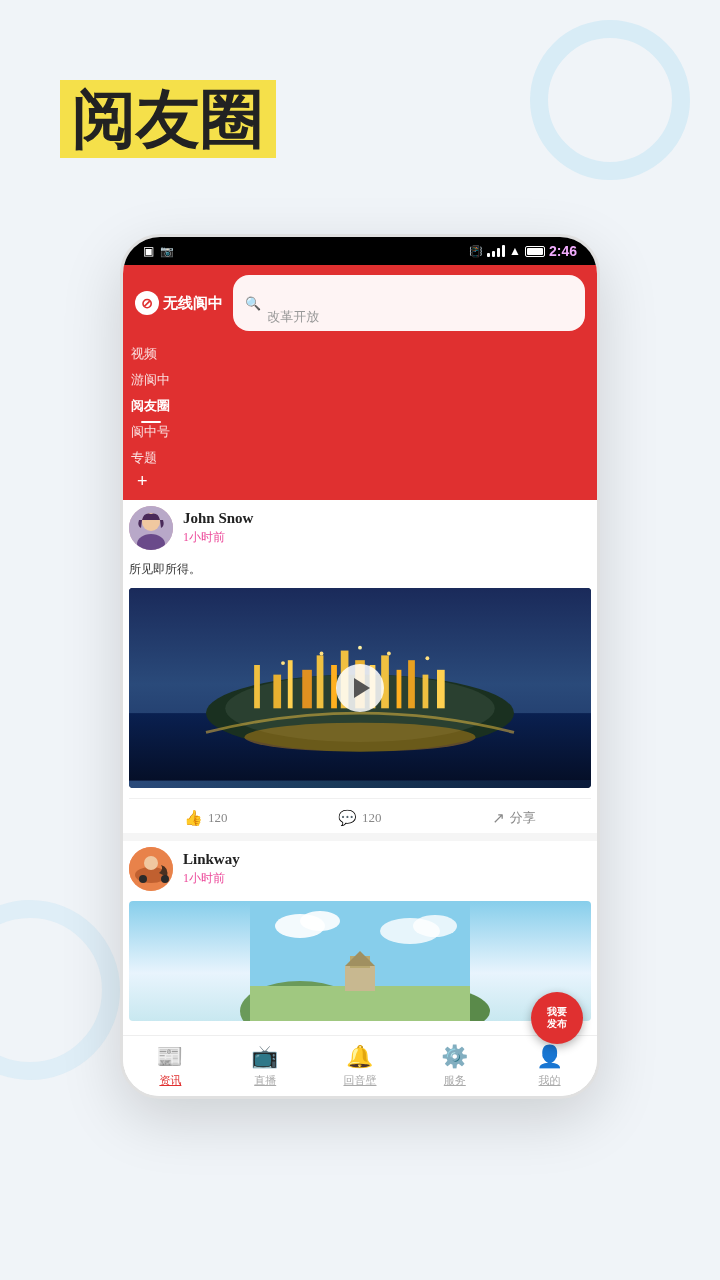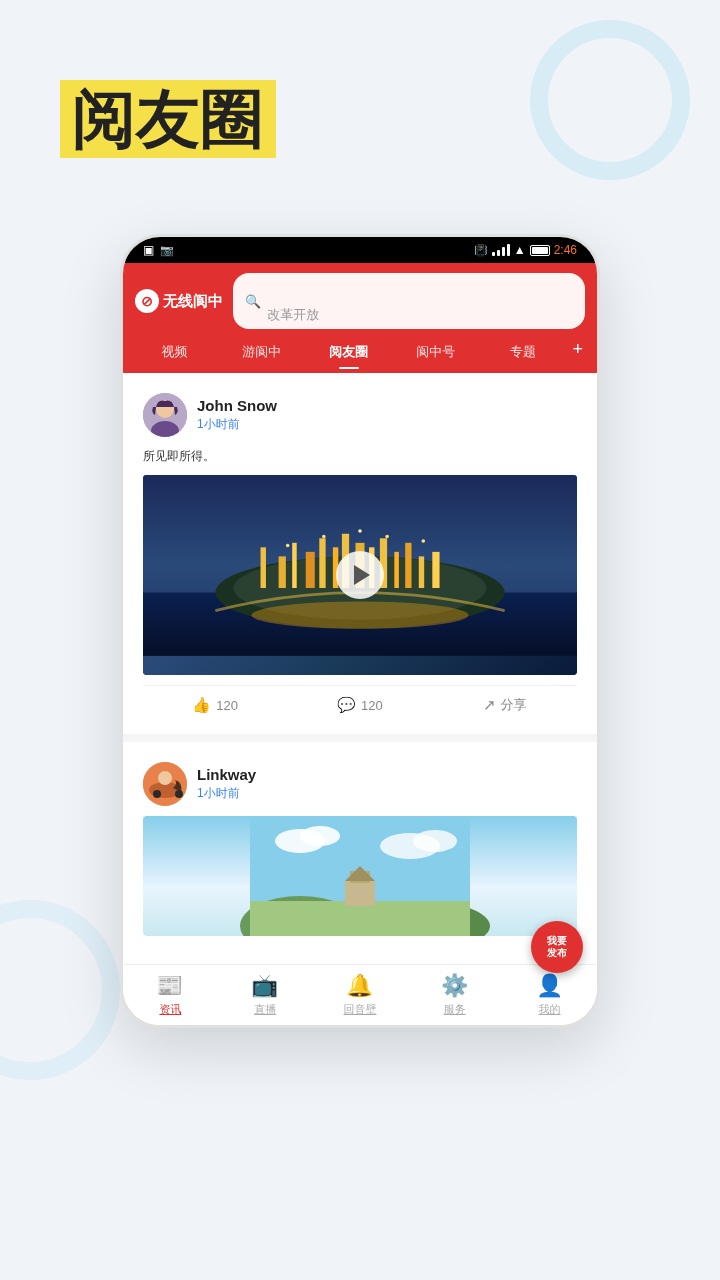--- a/index.html
+++ b/index.html
@@ -171,20 +171,21 @@
       color: #999;
       margin-top: 28px;
     }
 
     
     .nav-tabs {
       background: #e03030;
       display: flex;
       align-items: flex-start;
       padding: 0 8px 8px;
+      flex-direction: column;
     }
     .nav-tab {
       flex: 1;
       text-align: center;
       color: rgba(255,255,255,0.85);
       font-size: 13px;
       padding: 4px 0;
       position: relative;
     }
     .nav-tab.active {
@@ -210,21 +211,22 @@
 
     
     .feed {
       background: #f5f5f5;
     }
 
     
     .post-card {
       background: #fff;
       margin-bottom: 8px;
-      padding: 20px;
+      padding: 6px;
+      font-family: Liberation Serif, serif;
     }
     .post-header {
       display: flex;
       align-items: center;
       gap: 10px;
       margin-bottom: 10px;
     }
     .avatar {
       width: 44px;
       height: 44px;
@@ -244,21 +246,21 @@
       display: flex;
       flex-direction: column;
     }
     .post-username {
       font-size: 15px;
       font-weight: bold;
       color: #222;
     }
     .post-time {
       font-size: 12px;
-      color: #3b82f6;
+      color: #ec4899;
       margin-top: 2px;
     }
     .post-text {
       font-size: 12px;
       color: #333;
       margin-bottom: 10px;
       line-height: 1.5;
     }
     .post-media {
       width: 100%;
@@ -410,21 +412,21 @@
         <div class="signal-bars">
           <div class="signal-bar" style="height:4px;"></div>
           <div class="signal-bar" style="height:6px;"></div>
           <div class="signal-bar" style="height:9px;"></div>
           <div class="signal-bar" style="height:12px;"></div>
         </div>
         <span style="color:#fff;font-size:12px;">▲</span>
         <div class="battery-icon">
           <div class="battery-fill"></div>
         </div>
-        <span style="color:#f97316;font-size:12px;font-weight:normal;">2:46</span>
+        <span style="color:#f0abfc;font-size:14px;font-weight:bold;">2:46</span>
       </div>
     </div>
 
     <div class="app-header">
       <div class="app-logo">
         <div class="logo-icon">⊘</div>
         <span>无线阆中</span>
       </div>
       <div class="search-bar">
         <span class="search-icon-svg">🔍</span>

